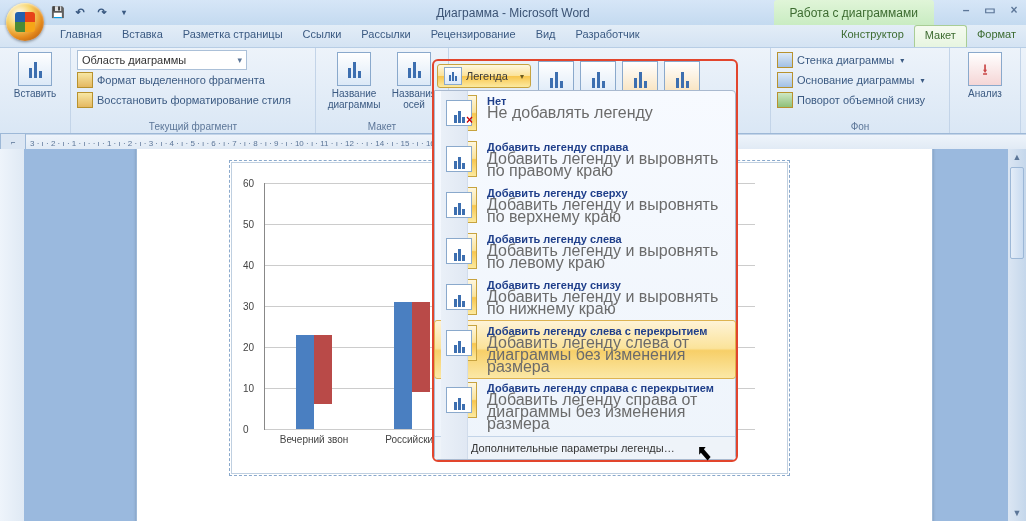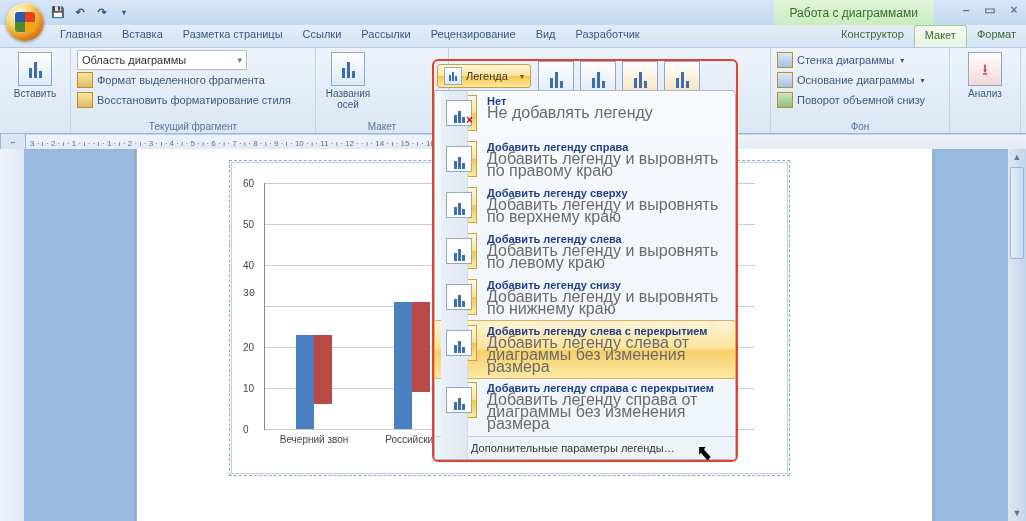--- a/index.html
+++ b/index.html
@@ -76,20 +76,21 @@
 <body>
 
 <div class="titlebar">
   <div class="office-btn"></div>
   <div class="qat">
     <span class="ic">💾</span>
     <span class="ic">↶</span>
     <span class="ic">↷</span>
     <span class="ic" style="font-size:8px">▾</span>
   </div>
+  <div class="title-txt">Диаграмма - Microsoft Word</div>
   <div class="tooltab">Работа с диаграммами</div>
   <div class="win-ctrls">
     <span>–</span>
     <span>▭</span>
     <span>×</span>
   </div>
 </div>
 
 <div class="tabs">
   <div class="tab">Главная</div>
@@ -125,20 +126,30 @@
         <span class="ic16"></span>
         <span>Формат выделенного фрагмента</span>
       </div>
     <div class="line">
         <span class="ic16"></span>
         <span>Восстановить форматирование стиля</span>
       </div>
     <div class="group-label">Текущий фрагмент</div>
   </div>
   <div class="group" style="width:120px;flex-direction:row;gap:2px">
+    <div class="bigbtn" style="width:64px">
+      <div class="ic32">
+          <div class="bars">
+            <i></i>
+            <i></i>
+            <i></i>
+          </div>
+        </div>
+      <span>Название диаграммы</span>
+    </div>
     <div class="bigbtn" style="width:52px">
       <div class="ic32">
           <div class="bars">
             <i></i>
             <i></i>
             <i></i>
           </div>
         </div>
       <span>Названия осей</span>
     </div>
@@ -211,21 +222,21 @@
   <div class="page">
     <div class="chart">
       <div class="plot" id="plot">
           <div class="grid" style="top: 246px;"></div>
           <div class="ylab" style="top: 246px;">0</div>
           <div class="grid" style="top: 205px;"></div>
           <div class="ylab" style="top: 205px;">10</div>
           <div class="grid" style="top: 164px;"></div>
           <div class="ylab" style="top: 164px;">20</div>
           <div class="grid" style="top: 123px;"></div>
-          <div class="ylab" style="top: 110px; font-family: Liberation Mono, monospace;">30</div>
+          <div class="ylab" style="top: 123px;">30</div>
           <div class="grid" style="top: 82px;"></div>
           <div class="ylab" style="top: 82px;">40</div>
           <div class="grid" style="top: 41px;"></div>
           <div class="ylab" style="top: 41px;">50</div>
           <div class="grid" style="top: 0px;"></div>
           <div class="ylab" style="top: 0px;">60</div>
           <div class="xlab" style="left: 49px;">Вечерний звон</div>
           <div class="barset" style="left: 31px;">
             <div class="bar b1" style="height: 94.3px;"></div>
             <div class="bar b2" style="height: 69.7px;"></div>

